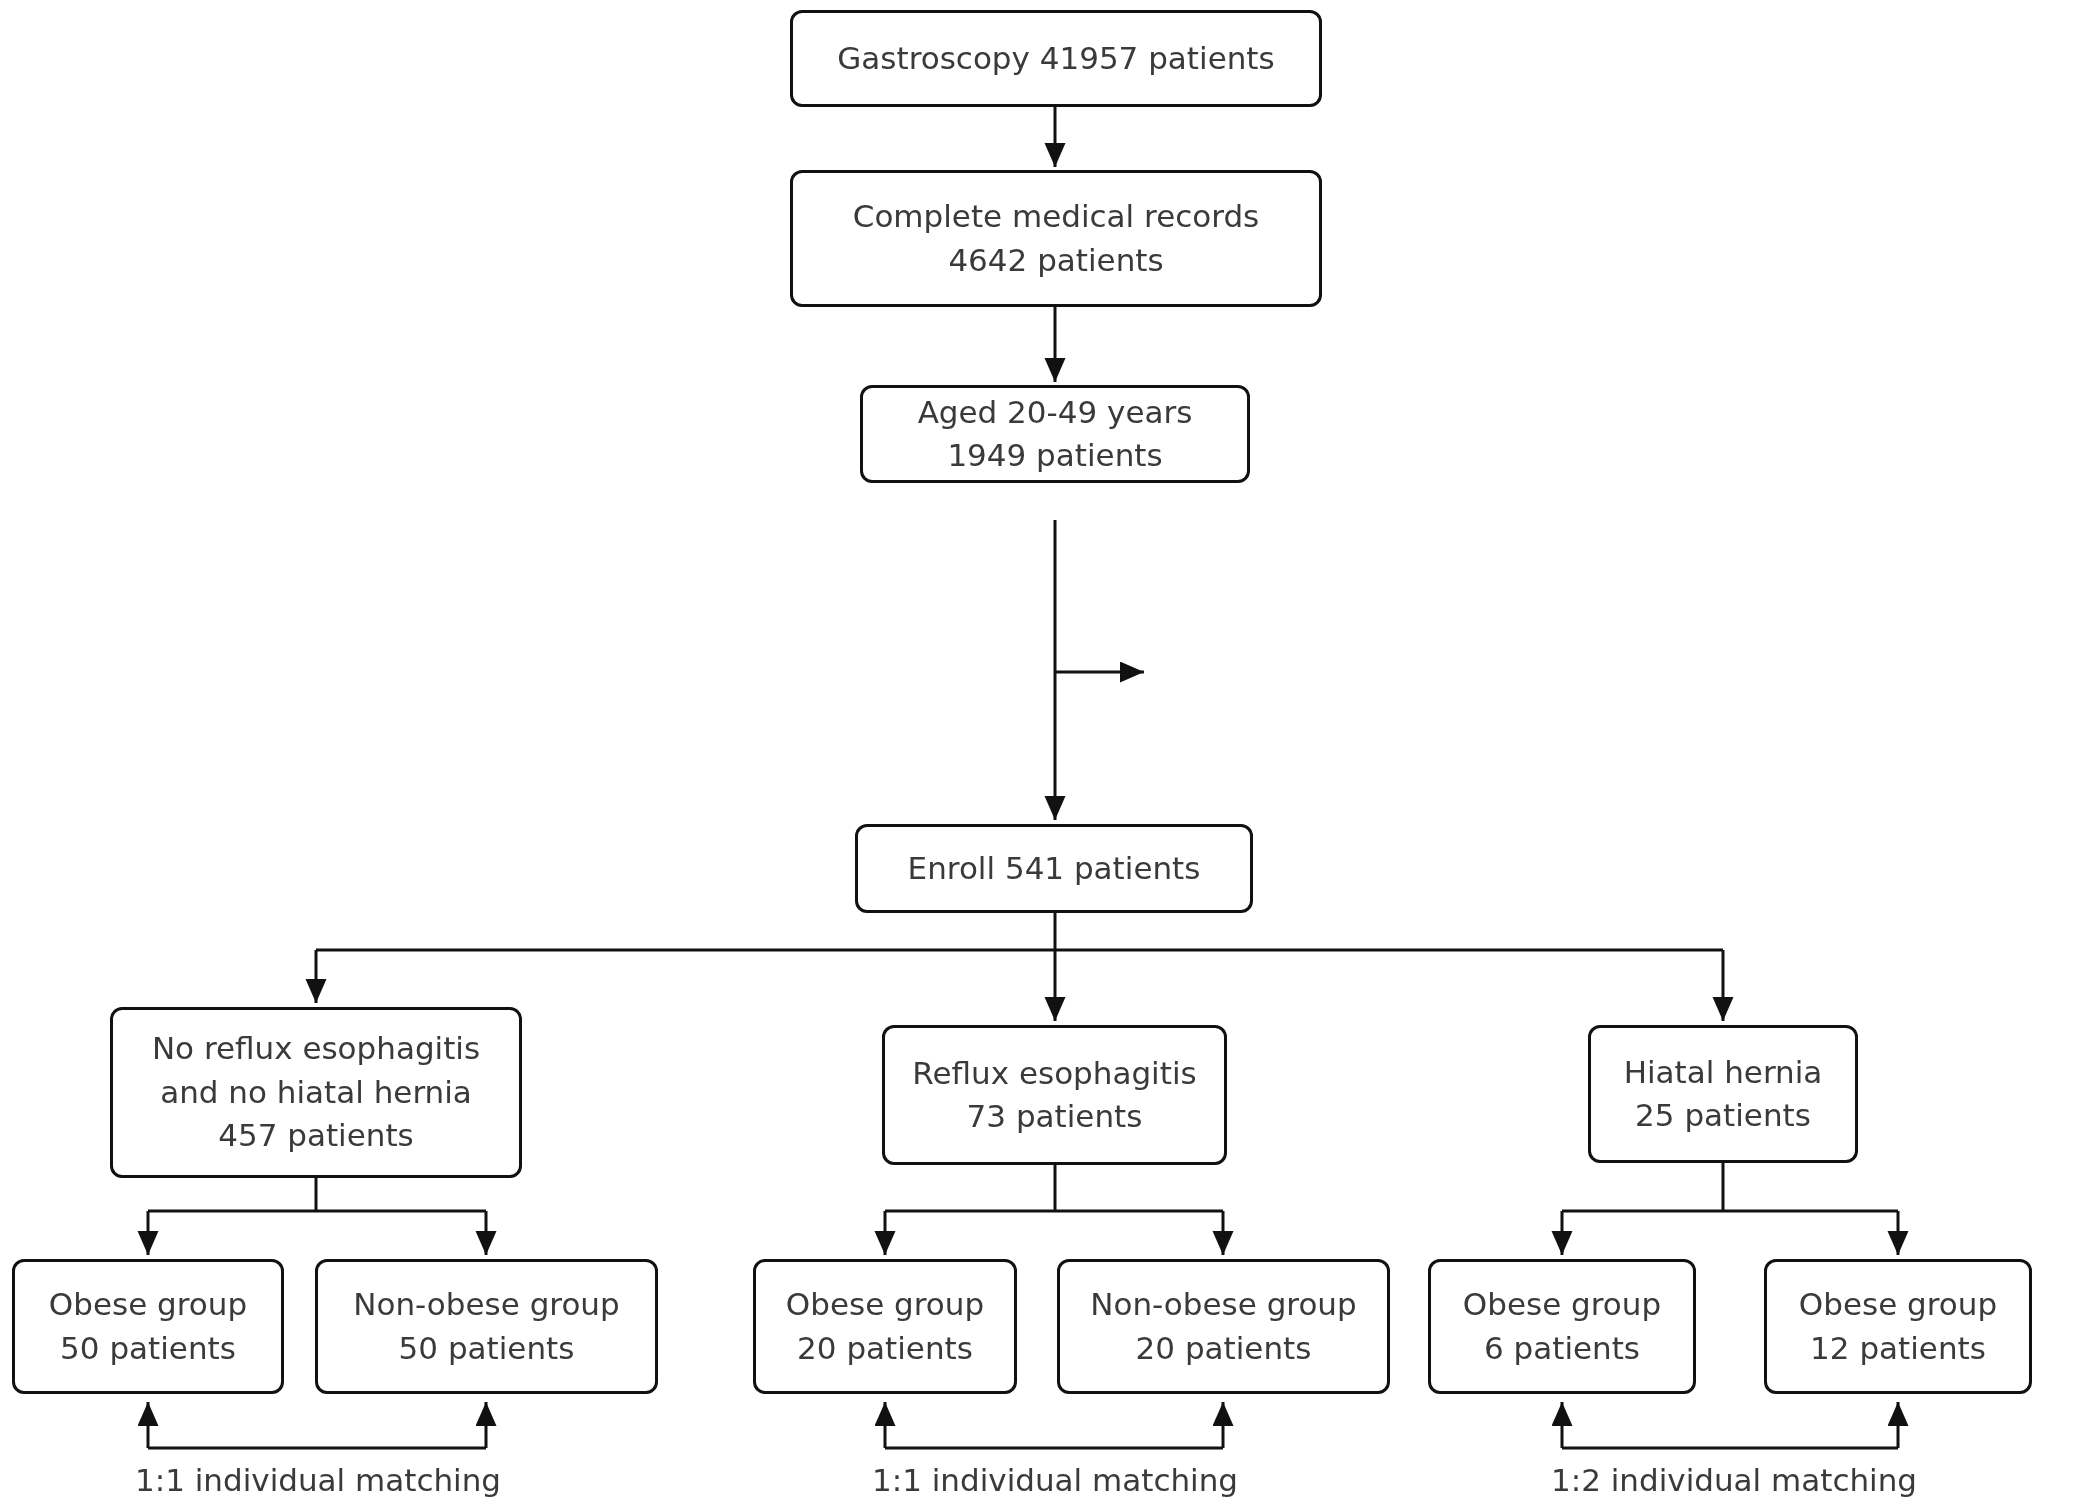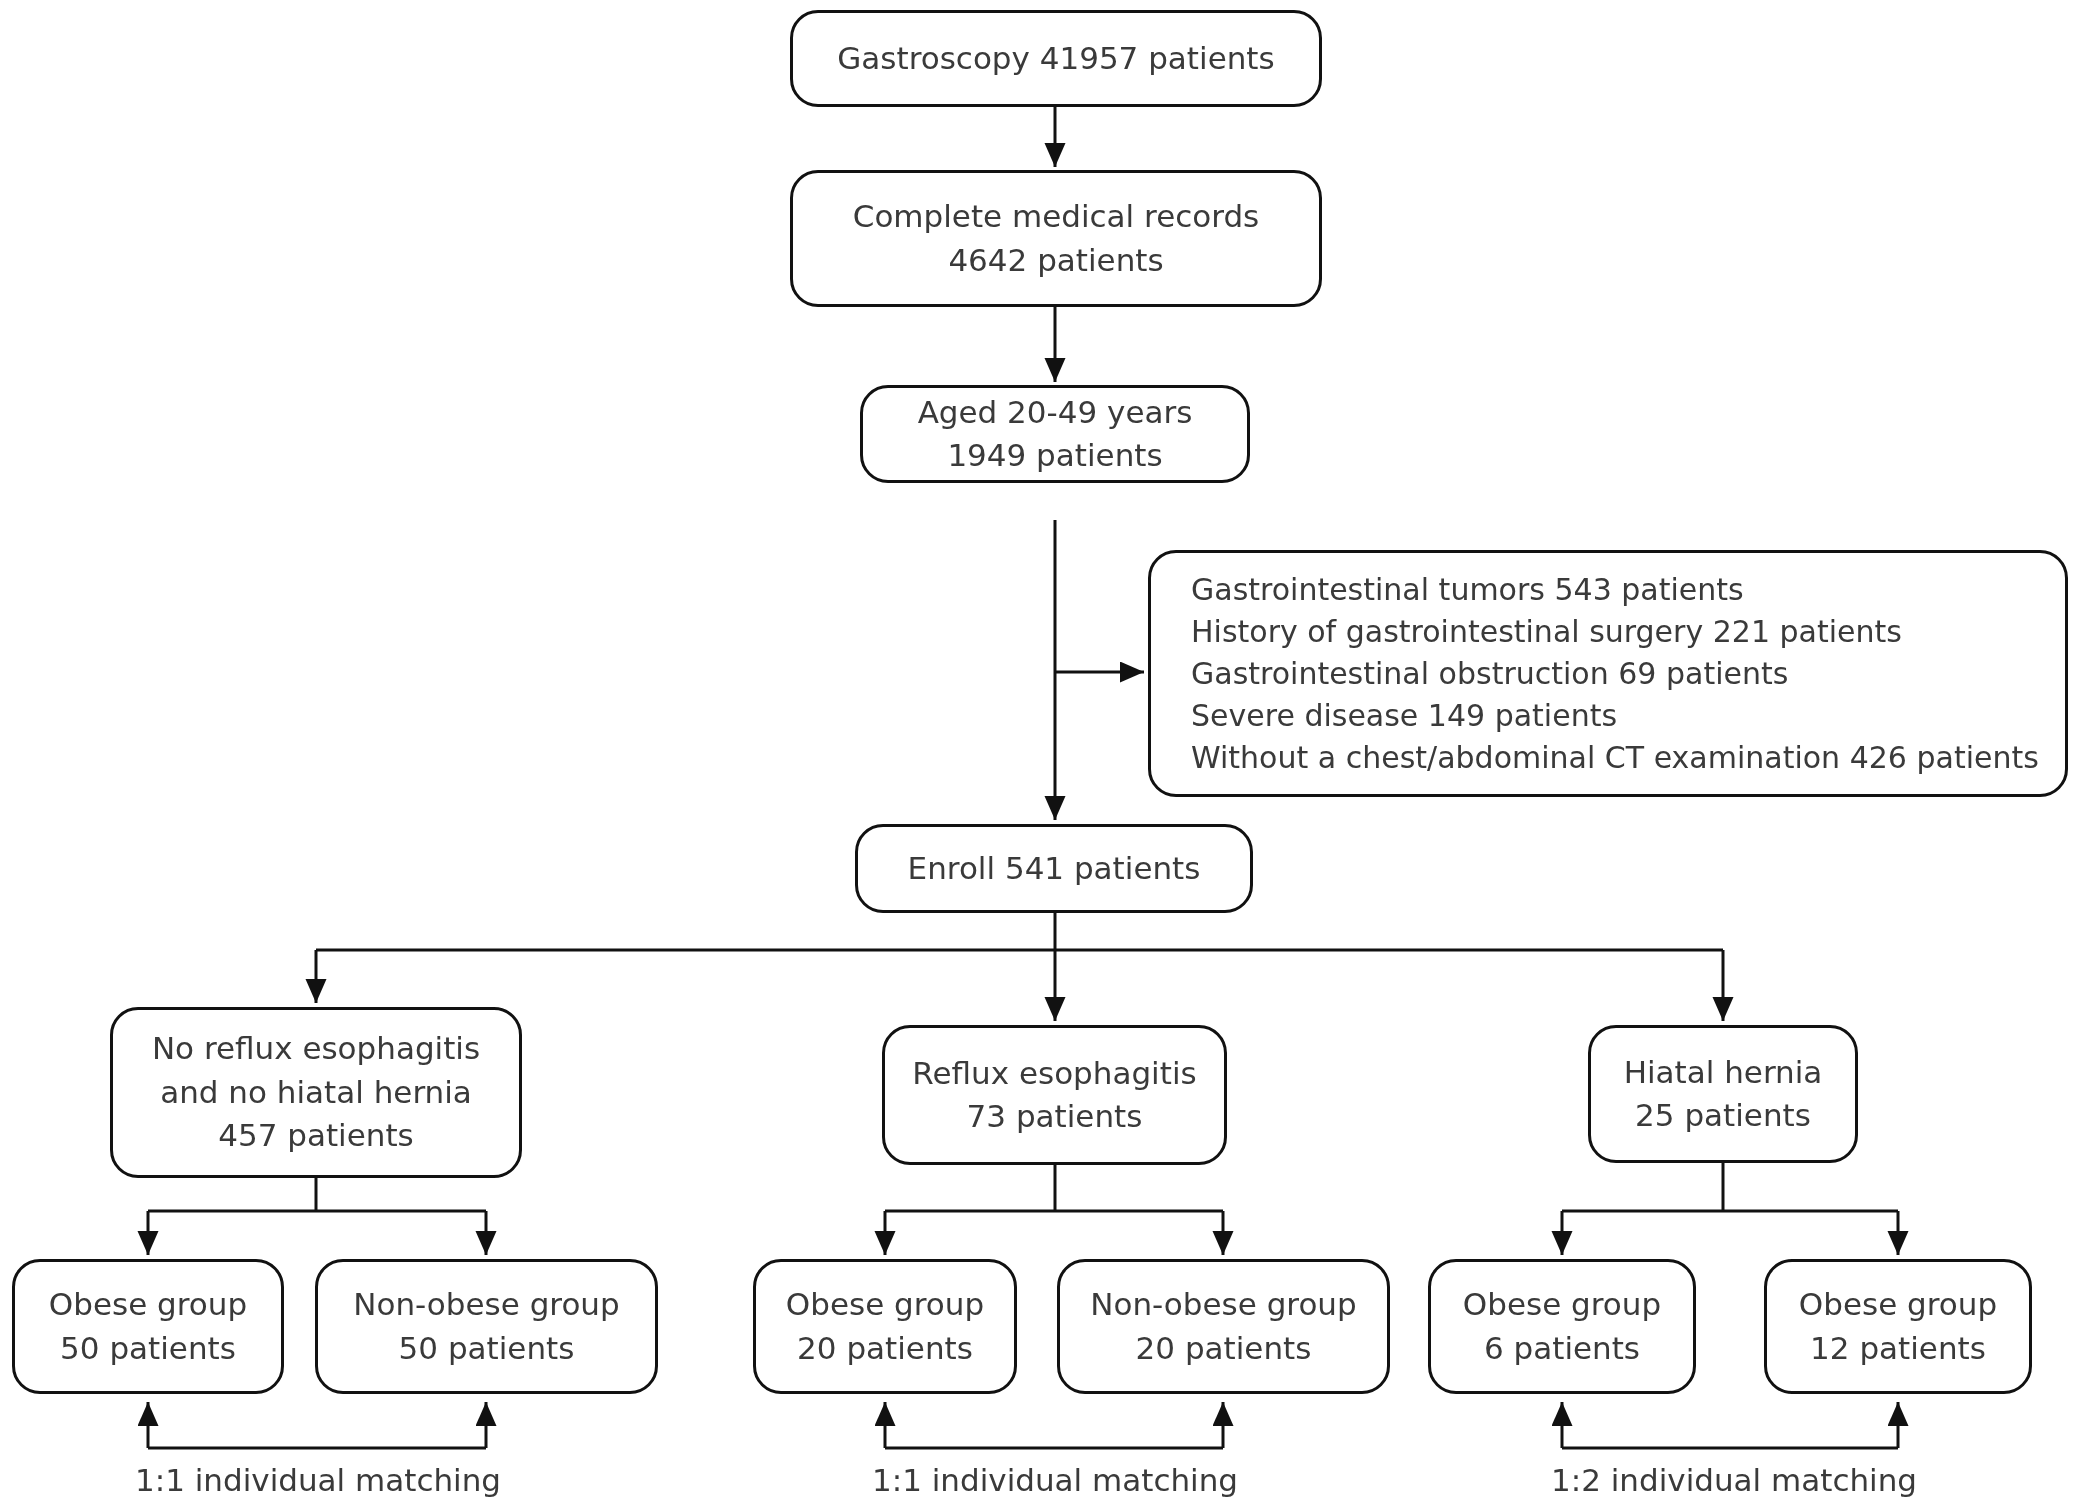--- a/index.html
+++ b/index.html
@@ -16,21 +16,21 @@
     color:var(--text);
     overflow:hidden;
   }
   svg.edges{position:absolute;left:0;top:0;z-index:1;}
   .edge{stroke:var(--line);stroke-width:3;fill:none;}
   .arrowhead{fill:var(--line);}
   .node{
     position:absolute;z-index:2;
     box-sizing:border-box;
     border:3px solid var(--line);
-    border-radius:28px;
+    border-radius:12px;
     background:var(--background);
     display:flex;align-items:center;justify-content:center;
     text-align:center;
     white-space:pre-line;
     font-size:31px;line-height:1.4;
     color:var(--text);
   }
   .node.left-align{
     justify-content:flex-start;text-align:left;
     padding-left:40px;padding-right:10px;
@@ -96,25 +96,20 @@
   </svg>
 
   <div class="node" style="left:790px;top:10px;width:532px;height:97px">Gastroscopy 41957 patients</div>
 
   <div class="node" style="left:790px;top:170px;width:532px;height:137px">Complete medical records
 4642 patients</div>
 
   <div class="node" style="left:860px;top:385px;width:390px;height:98px">Aged 20-49 years
 1949 patients</div>
 
-  <div class="node left-align" style="left:1148px;top:550px;width:920px;height:247px">Gastrointestinal tumors 543 patients
-History of gastrointestinal surgery 221 patients
-Gastrointestinal obstruction 69 patients
-Severe disease 149 patients
-Without a chest/abdominal CT examination 426 patients</div>
 
   <div class="node" style="left:855px;top:824px;width:398px;height:89px">Enroll 541 patients</div>
 
   <div class="node" style="left:110px;top:1007px;width:412px;height:171px">No reflux esophagitis
 and no hiatal hernia
 457 patients</div>
 
   <div class="node" style="left:882px;top:1025px;width:345px;height:140px">Reflux esophagitis
 73 patients</div>
 

